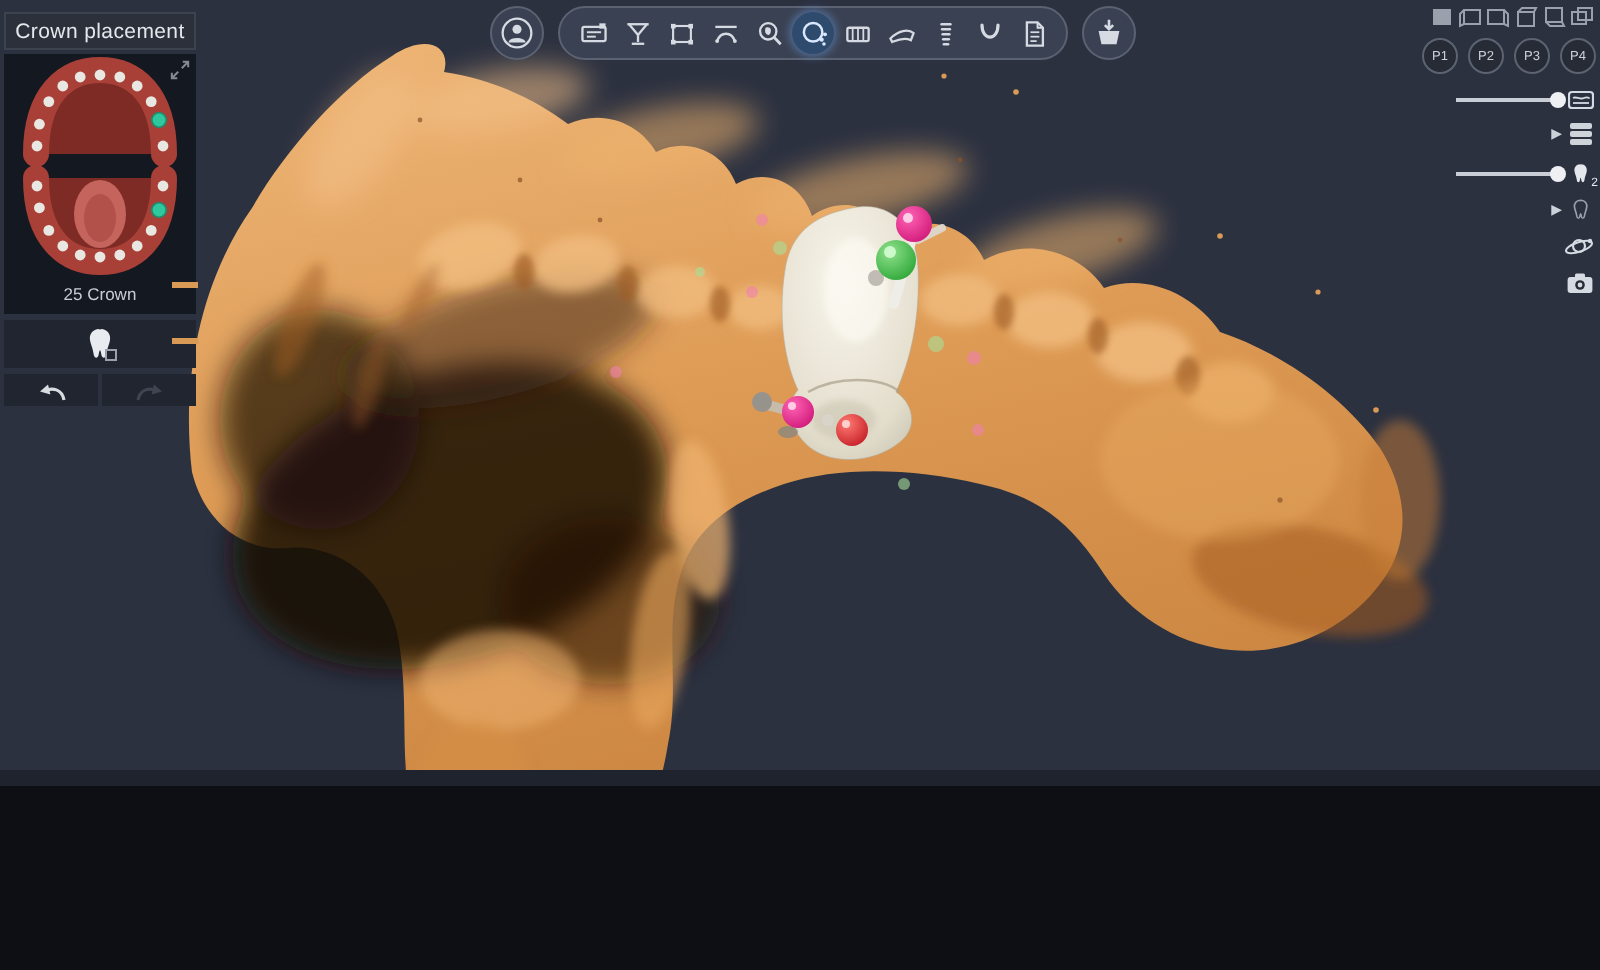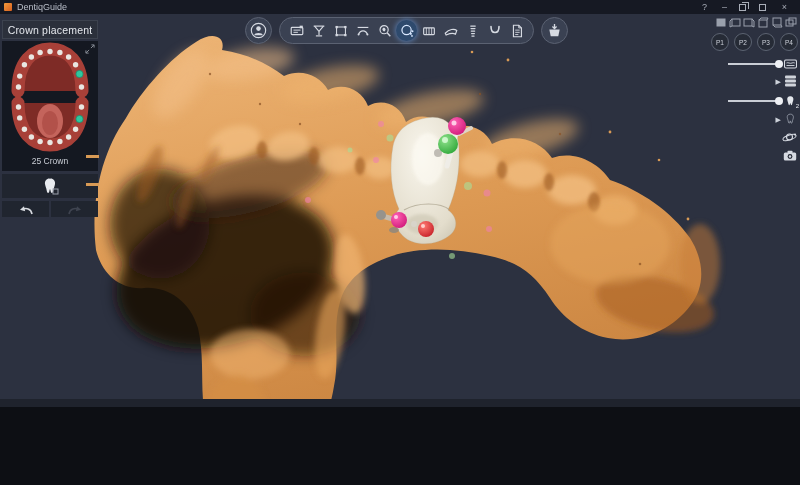--- a/index.html
+++ b/index.html
@@ -73,35 +73,20 @@
   
   .statusbar { height:8px; background:#1f232d; flex:0 0 auto; }
 
   svg { display:block; }
 </style>
 </head>
 <body>
 
 <div id="app">
 
-  <div class="titlebar">
-    <div class="logo"></div>
-    <span>DentiqGuide</span>
-    <div class="win-controls">
-      <div class="wc">?</div>
-      <div class="wc">–</div>
-      <div class="wc">
-          <div class="wc-sq2"></div>
-        </div>
-      <div class="wc">
-          <div class="wc-sq"></div>
-        </div>
-      <div class="wc">×</div>
-    </div>
-  </div>
 
   <div class="viewport">
 
     <svg class="scene" width="800" height="463" viewBox="0 0 800 463">
       <defs>
         <linearGradient id="modelG" x1="0" y1="0" x2="0.3" y2="1">
           <stop offset="0" stop-color="#eeb677"></stop>
           <stop offset="0.5" stop-color="#dd9a54"></stop>
           <stop offset="1" stop-color="#c8823e"></stop>
         </linearGradient>

